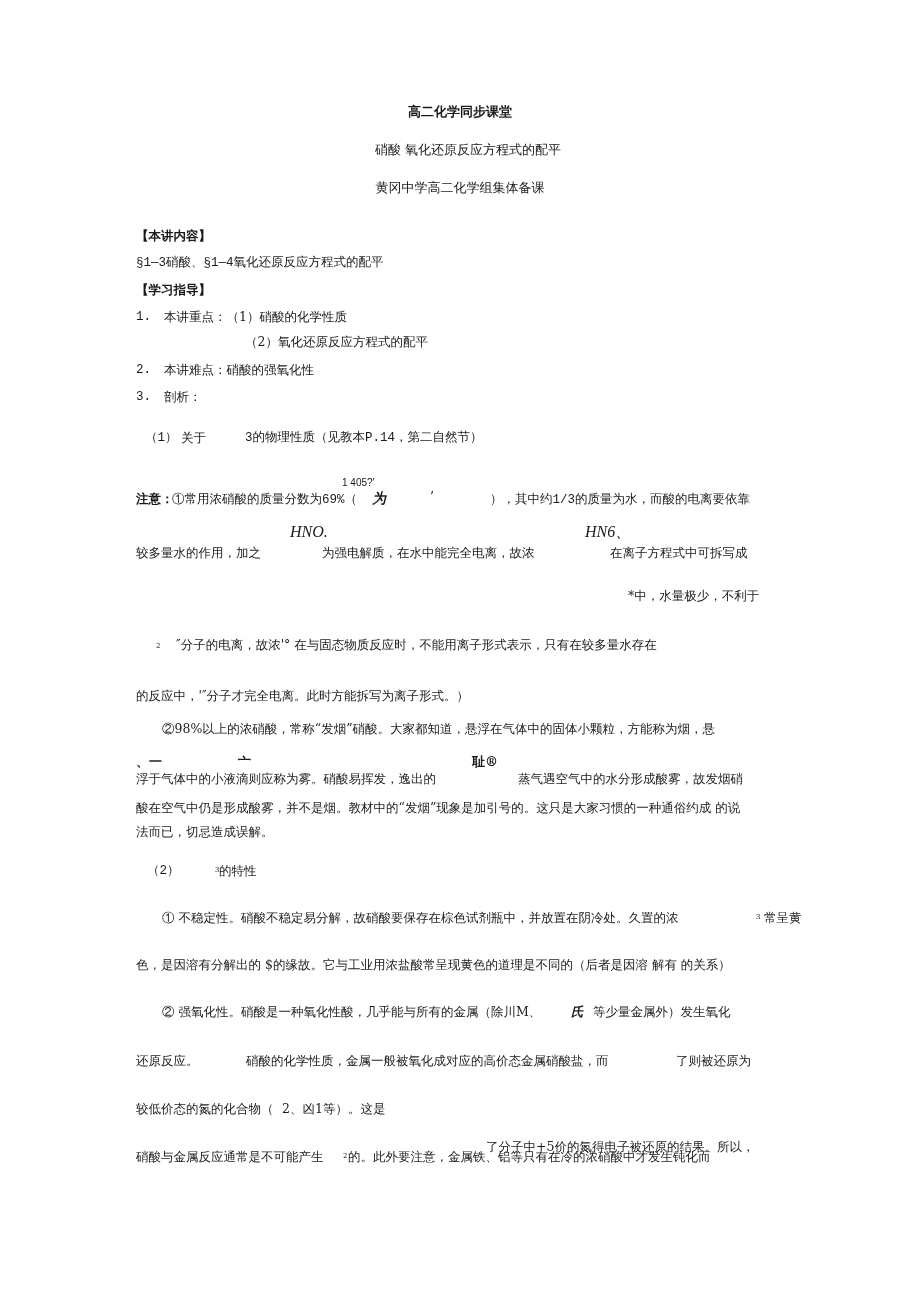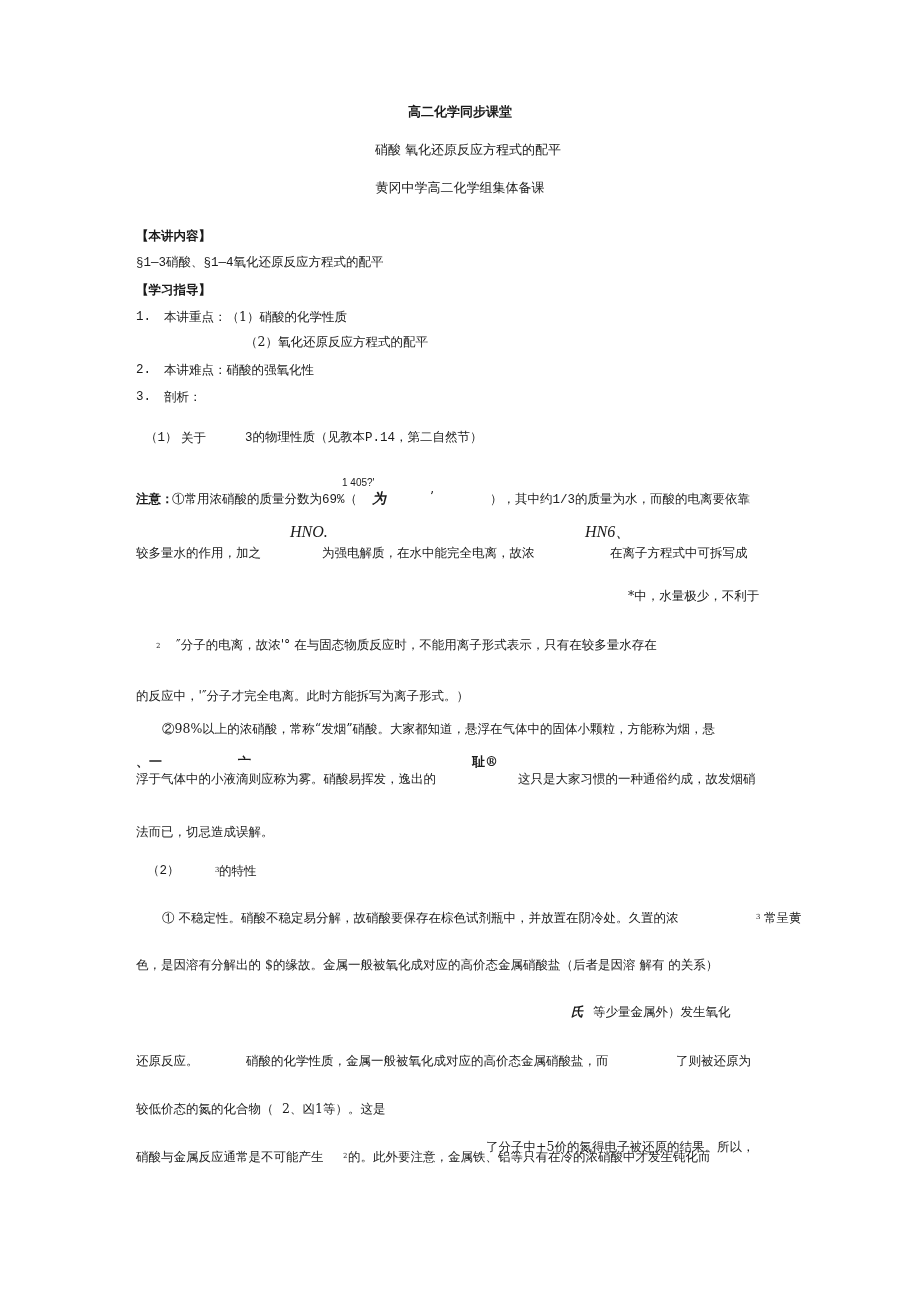--- a/index.html
+++ b/index.html
@@ -66,32 +66,34 @@
   <div class="ln tiny" style="left:156px; top:638px;">2</div>
   <div class="ln" style="left:176px; top:637px;">″分子的电离，故浓'° 在与固态物质反应时，不能用离子形式表示，只有在较多量水存在</div>
 
   <div class="ln" style="left:136px; top:688px;">的反应中，'″分子才完全电离。此时方能拆写为离子形式。）</div>
 
   <div class="ln" style="left:162px; top:721px;">②98%以上的浓硝酸，常称“发烟”硝酸。大家都知道，悬浮在气体中的固体小颗粒，方能称为烟，悬</div>
   <div class="ln artifact" style="left:136px; top:754px;">、一</div>
   <div class="ln artifact" style="left:238px; top:754px;">亠</div>
   <div class="ln artifact" style="left:472px; top:754px;">耻®</div>
   <div class="ln" style="left:136px; top:771px;">浮于气体中的小液滴则应称为雾。硝酸易挥发，逸出的</div>
-  <div class="ln" style="left:518px; top:771px;">这只是大家习惯的一种通俗约成，故发烟硝</div>
+  <div class="ln" style="left:518px; top:771px;">蒸气遇空气中的水分形成酸雾，故发烟硝</div>
+  <div class="ln" style="left:136px; top:800px;">酸在空气中仍是形成酸雾，并不是烟。教材中的“发烟”现象是加引号的。这只是大家习惯的一种通俗约成 的说</div>
   <div class="ln" style="left:136px; top:824px;">法而已，切忌造成误解。</div>
 
   <div class="ln sans" style="left:147px; top:863px;">（2）</div>
   <div class="ln tiny" style="left:215px; top:862px;">3</div>
   <div class="ln" style="left:219px; top:863px;">的特性</div>
 
   <div class="ln" style="left:162px; top:910px;">① 不稳定性。硝酸不稳定易分解，故硝酸要保存在棕色试剂瓶中，并放置在阴冷处。久置的浓</div>
   <div class="ln tiny" style="left:756px; top:909px;">3</div>
   <div class="ln" style="left:764px; top:910px;">常呈黄</div>
-  <div class="ln" style="left:136px; top:957px;">色，是因溶有分解出的 $的缘故。金属一般被氧化成对应的高价态金属硝酸盐（后者是因溶 解有 的关系）</div>
+  <div class="ln" style="left:136px; top:957px;">色，是因溶有分解出的 $的缘故。它与工业用浓盐酸常呈现黄色的道理是不同的（后者是因溶 解有 的关系）</div>
 
+  <div class="ln" style="left:162px; top:1004px;">② 强氧化性。硝酸是一种氧化性酸，几乎能与所有的金属（除川M、</div>
   <div class="ln bold" style="left:571px; top:1004px; font-style:italic;">氏</div>
   <div class="ln" style="left:593px; top:1004px;">等少量金属外）发生氧化</div>
 
   <div class="ln" style="left:136px; top:1053px;">还原反应。</div>
   <div class="ln" style="left:246px; top:1053px;">硝酸的化学性质，金属一般被氧化成对应的高价态金属硝酸盐，而</div>
   <div class="ln" style="left:676px; top:1053px;">了则被还原为</div>
 
   <div class="ln" style="left:136px; top:1101px;">较低价态的氮的化合物（</div>
   <div class="ln" style="left:282px; top:1101px;">2、凶1等）。这是</div>
   <div class="ln" style="left:486px; top:1139px;">了分子中+5价的氮得电子被还原的结果。所以，</div>

